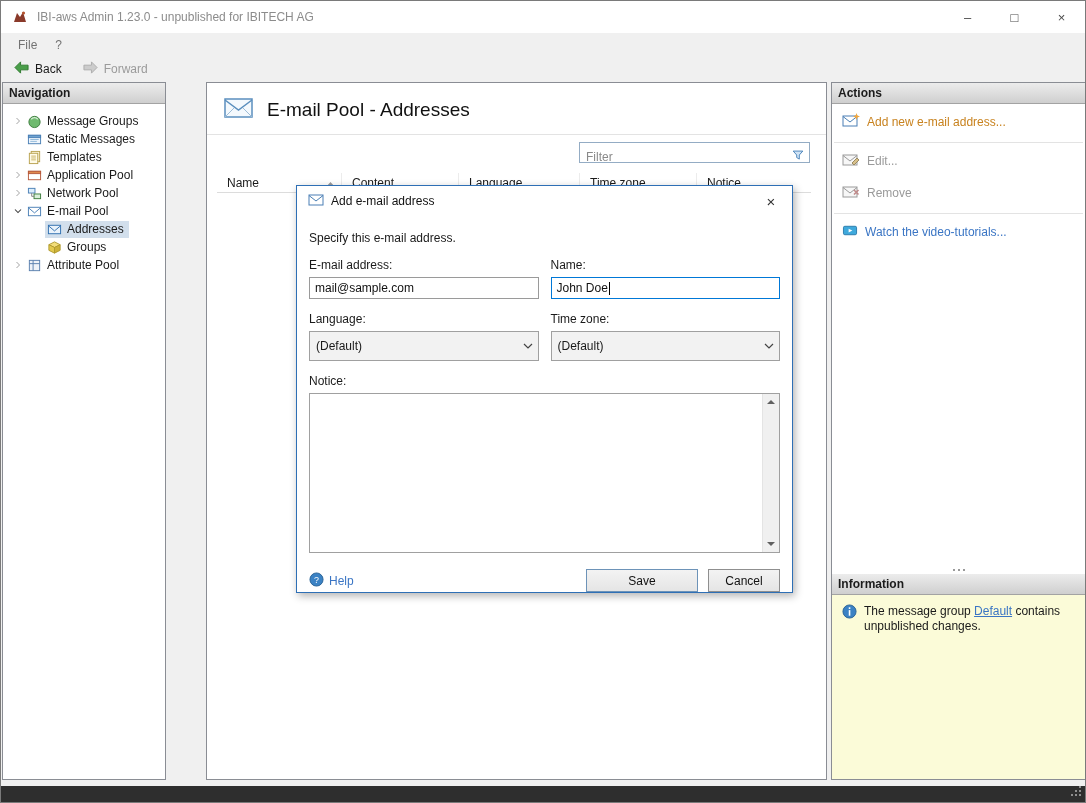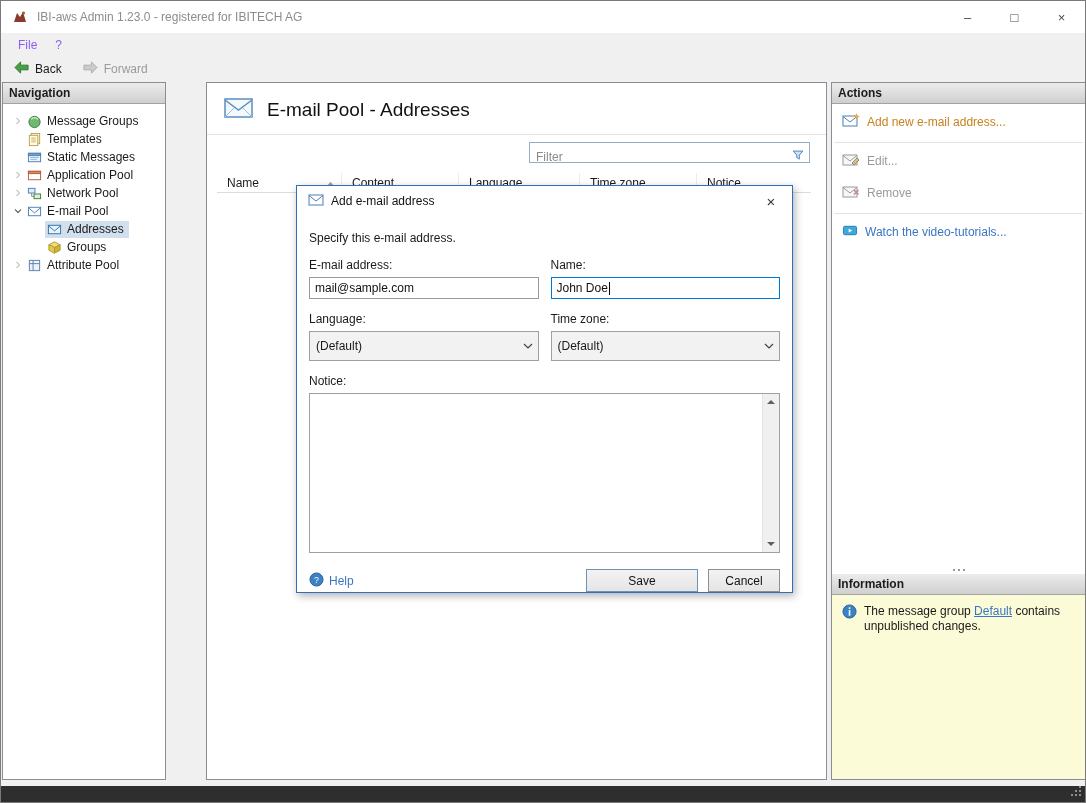--- a/index.html
+++ b/index.html
@@ -9,21 +9,21 @@
 
   
   .titlebar { position:absolute; top:0; left:0; right:0; height:32px; background:#ffffff; display:flex; align-items:center; padding-left:10px; }
   .app-icon { width:18px; height:18px; display:flex; }
   .title-text { color:#8c8c8c; font-size:12px; margin-left:8px; }
   .caption-buttons { margin-left:auto; display:flex; height:32px; }
   .caption-btn { width:47px; height:32px; display:flex; align-items:center; justify-content:center; color:#4a4a4a; font-size:13px; }
 
   
   .menubar { position:absolute; top:32px; left:0; right:0; height:23px; background:#f0f0f0; display:flex; align-items:center; padding-left:8px; }
-  .menu-item { padding:3px 9px; color:#8b5cf6; }
+  .menu-item { padding:3px 9px; color:#737373; }
 
   
   .toolbar { position:absolute; top:55px; left:0; right:0; height:26px; background:#f0f0f0; display:flex; align-items:center; padding-left:6px; gap:8px; }
   .tool-btn { display:flex; align-items:center; gap:5px; padding:2px 6px; }
   .tool-btn.disabled .tool-label { color:#9b9b9b; }
 
   
   .panel { position:absolute; top:81px; bottom:22px; background:#fff; border:1px solid #8a8d94; }
   .panel-header { height:21px; background:linear-gradient(#ececec,#cfcfcf); border-bottom:1px solid #a3a3a3; display:flex; align-items:center; padding-left:6px; font-weight:bold; font-size:12px; color:#1c1c1c; }
 
@@ -38,21 +38,21 @@
   .itemwrap.selected .tlabel { font-weight:normal; }
   .ticon { width:15px; height:15px; display:flex; }
   .ticon svg { width:15px; height:15px; }
   .tlabel { white-space:nowrap; }
 
   
   .panel-main { left:205px; width:621px; }
   .main-header { display:flex; align-items:center; gap:12px; padding:12px 16px 10px; border-bottom:1px solid #e3e3e3; }
   .main-title { font-size:19px; color:#111; }
   .filter-row { display:flex; padding:7px 16px 0; }
-  .filter-box { margin-left:auto; width:281px; height:21px; border:1px solid #94accam; border:1px solid #94acc4; background:#fff; display:flex; align-items:center; padding:8px 4px 0 6px; }
+  .filter-box { margin-left:auto; width:231px; height:21px; border:1px solid #94accam; border:1px solid #94acc4; background:#fff; display:flex; align-items:center; padding:8px 4px 0 6px; }
   .filter-input { flex:1; min-width:0; border:none; outline:none; font-family:"Liberation Sans", sans-serif; font-size:12px; color:#333; background:transparent; }
   .filter-input::placeholder { color:#8a8a8a; }
   .table-header { display:flex; height:20px; margin:10px 15px 0 10px; border-bottom:1px solid #dcdcdc; color:#1a1a1a; }
   .th { display:flex; align-items:center; padding-left:10px; border-right:1px solid #ececec; }
   .th:last-child { border-right:none; }
   .th-name { width:125px; justify-content:space-between; padding-right:6px; }
   .th-content { width:117px; }
   .th-language { width:121px; }
   .th-timezone { width:117px; }
   .th-notice { flex:1; }
@@ -108,21 +108,21 @@
 
 <div class="window">
 
   <div class="titlebar">
     <span class="app-icon">
       <svg viewBox="0 0 18 18">
           <path d="M3 14 L6 5 L9 9 L12 4 L15 14 Z" fill="#8a3a2a"></path>
           <circle cx="12.5" cy="5" r="1.6" fill="#b5542f"></circle>
         </svg>
     </span>
-    <span class="title-text">IBI-aws Admin 1.23.0 - registered for IBITECH AG</span>
+    <span class="title-text">IBI-aws Admin 1.23.0 - unpublished for IBITECH AG</span>
     <div class="caption-buttons">
       <div class="caption-btn">–</div>
       <div class="caption-btn">□</div>
       <div class="caption-btn">×</div>
     </div>
   </div>
 
   <div class="menubar">
     <span class="menu-item">File</span>
     <span class="menu-item">?</span>
@@ -166,43 +166,43 @@
             </span>
         <span class="tlabel">Message Groups</span>
           </span>
       </div>
 
       <div class="tree-row">
         <span class="chev"></span>
         <span class="itemwrap">
             <span class="ticon">
               <svg viewBox="0 0 16 16">
+                <rect x="1.5" y="3.5" width="13" height="9" fill="#eef5fc" stroke="#4a7fb5"></rect>
+                <rect x="1.5" y="3.5" width="13" height="2.5" fill="#6fa3d0" stroke="#4a7fb5"></rect>
+                <line x1="3.5" y1="8" x2="12.5" y2="8" stroke="#8fb6d9"></line>
+                <line x1="3.5" y1="10" x2="10.5" y2="10" stroke="#8fb6d9"></line>
+              </svg>
+            </span>
+        <span class="tlabel">Static Messages</span>
+          </span>
+      </div>
+
+      <div class="tree-row">
+        <span class="chev"></span>
+        <span class="itemwrap">
+            <span class="ticon">
+              <svg viewBox="0 0 16 16">
                 <rect x="4.5" y="1.5" width="9" height="11" fill="#fdf6d8" stroke="#b8a14e"></rect>
                 <rect x="2.5" y="3.5" width="9" height="11" fill="#fffbe8" stroke="#b8a14e"></rect>
                 <line x1="4.5" y1="6.5" x2="9.5" y2="6.5" stroke="#c9b264"></line>
                 <line x1="4.5" y1="8.5" x2="9.5" y2="8.5" stroke="#c9b264"></line>
                 <line x1="4.5" y1="10.5" x2="9.5" y2="10.5" stroke="#c9b264"></line>
               </svg>
             </span>
         <span class="tlabel">Templates</span>
-          </span>
-      </div>
-
-      <div class="tree-row">
-        <span class="chev"></span>
-        <span class="itemwrap">
-            <span class="ticon">
-              <svg viewBox="0 0 16 16">
-                <rect x="1.5" y="3.5" width="13" height="9" fill="#eef5fc" stroke="#4a7fb5"></rect>
-                <rect x="1.5" y="3.5" width="13" height="2.5" fill="#6fa3d0" stroke="#4a7fb5"></rect>
-                <line x1="3.5" y1="8" x2="12.5" y2="8" stroke="#8fb6d9"></line>
-                <line x1="3.5" y1="10" x2="10.5" y2="10" stroke="#8fb6d9"></line>
-              </svg>
-            </span>
-        <span class="tlabel">Static Messages</span>
           </span>
       </div>
 
       <div class="tree-row">
         <span class="chev">
             <svg viewBox="0 0 16 16" width="12" height="12">
               <path d="M6 4 L10 8 L6 12" fill="none" stroke="#a0a0a0" stroke-width="1.3"></path>
             </svg>
           </span>
         <span class="itemwrap">

